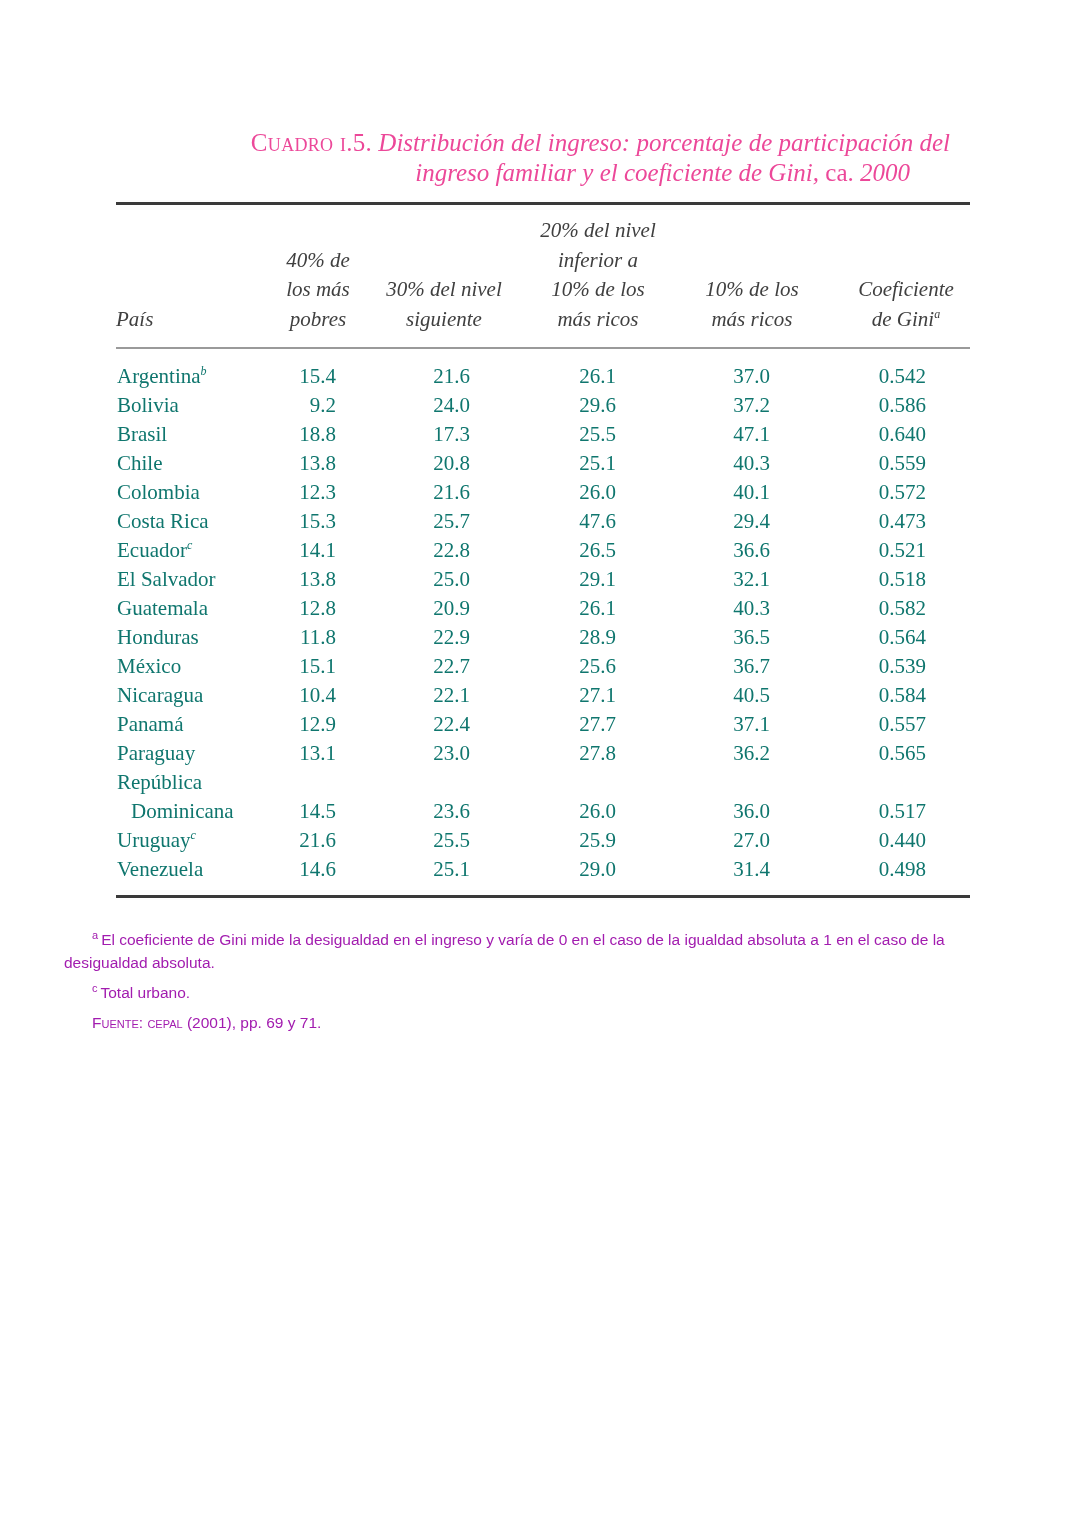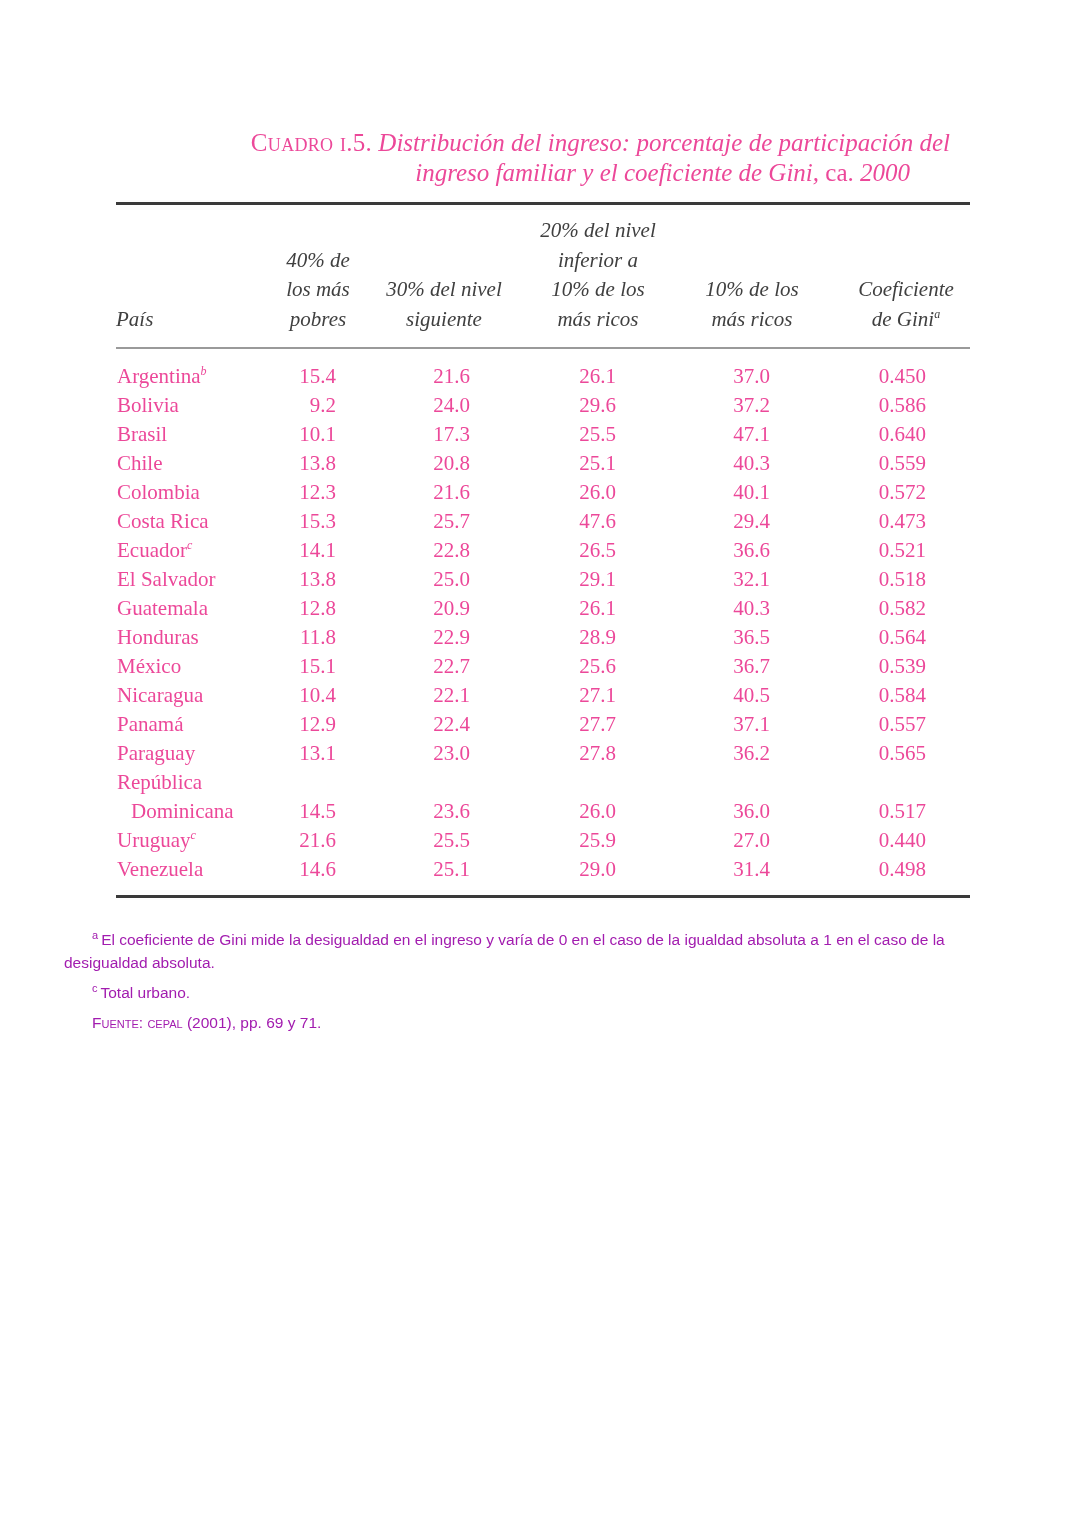--- a/index.html
+++ b/index.html
@@ -22,21 +22,21 @@
     .rule-bot { position: absolute; left: 116px; width: 854px; top: 895px; height: 3px; background: #3a3a3a; }
 
     .hdr {
       position: absolute; font-family: "Liberation Serif", serif; font-style: italic;
       font-size: 21px; line-height: 29.5px; color: #404040; text-align: center;
       bottom: calc(1527px - 334px);
     }
     .hdr sup { font-size: 12px; vertical-align: super; line-height: 0; }
 
     .rows { position: absolute; left: 0; top: 362px; width: 1080px; }
-    .row { position: relative; height: 29px; font-family: "Liberation Serif", serif; font-size: 21px; line-height: 29px; color: #ec4899; }
+    .row { position: relative; height: 29px; font-family: "Liberation Serif", serif; font-size: 21px; line-height: 29px; color: #0f766e; }
     .row .cell { position: absolute; top: 0; }
     .row .country { left: 117px; }
     .row .country sup { font-size: 12px; font-style: italic; vertical-align: super; line-height: 0; }
     .row .country.indent { left: 131px; }
     .row .num { text-align: right; }
     .c1 { left: 256px; width: 80px; }
     .c2 { left: 390px; width: 80px; }
     .c3 { left: 536px; width: 80px; }
     .c4 { left: 690px; width: 80px; }
     .c5 { left: 846px; width: 80px; }
@@ -99,33 +99,33 @@
 
   <div class="rule-mid"></div>
 
   <div class="rows" id="rows">
       <div class="row">
         <span class="cell country"><span>Argentina</span><sup>b</sup></span>
         <span class="cell num c1">15.4</span>
         <span class="cell num c2">21.6</span>
         <span class="cell num c3">26.1</span>
         <span class="cell num c4">37.0</span>
-        <span class="cell num c5">0.450</span>
+        <span class="cell num c5">0.542</span>
       </div>
       <div class="row">
         <span class="cell country"><span>Bolivia</span></span>
         <span class="cell num c1">9.2</span>
         <span class="cell num c2">24.0</span>
         <span class="cell num c3">29.6</span>
         <span class="cell num c4">37.2</span>
         <span class="cell num c5">0.586</span>
       </div>
       <div class="row">
         <span class="cell country"><span>Brasil</span></span>
-        <span class="cell num c1">10.1</span>
+        <span class="cell num c1">18.8</span>
         <span class="cell num c2">17.3</span>
         <span class="cell num c3">25.5</span>
         <span class="cell num c4">47.1</span>
         <span class="cell num c5">0.640</span>
       </div>
       <div class="row">
         <span class="cell country"><span>Chile</span></span>
         <span class="cell num c1">13.8</span>
         <span class="cell num c2">20.8</span>
         <span class="cell num c3">25.1</span>

